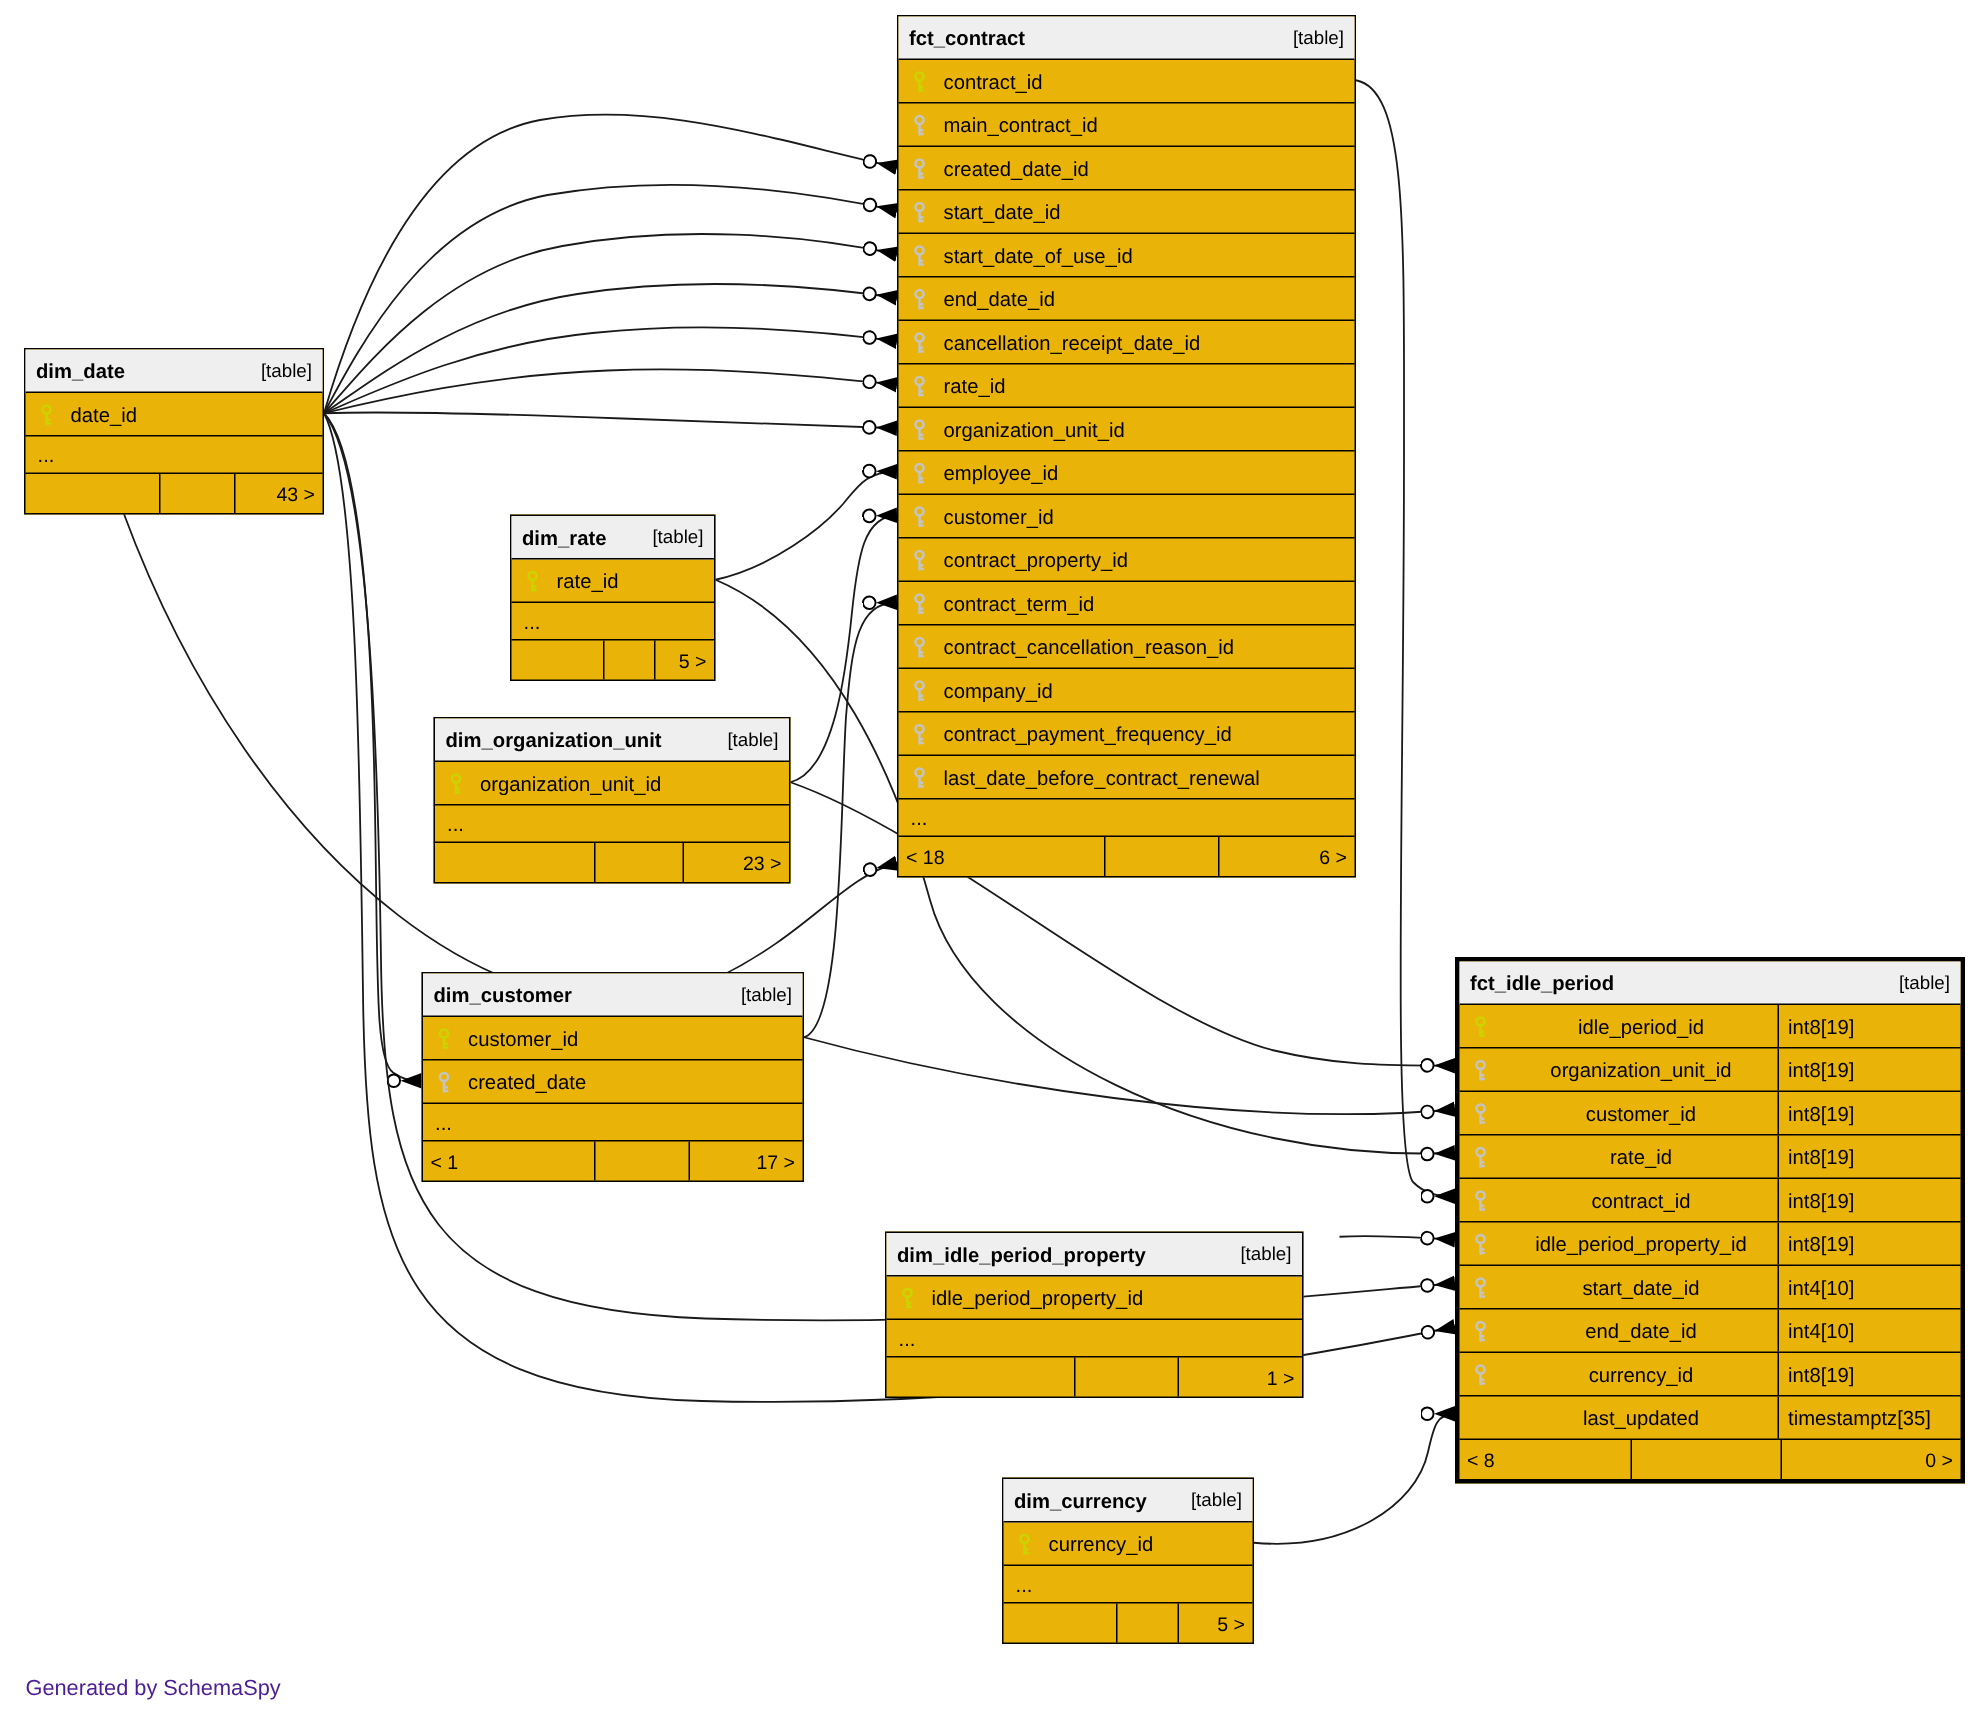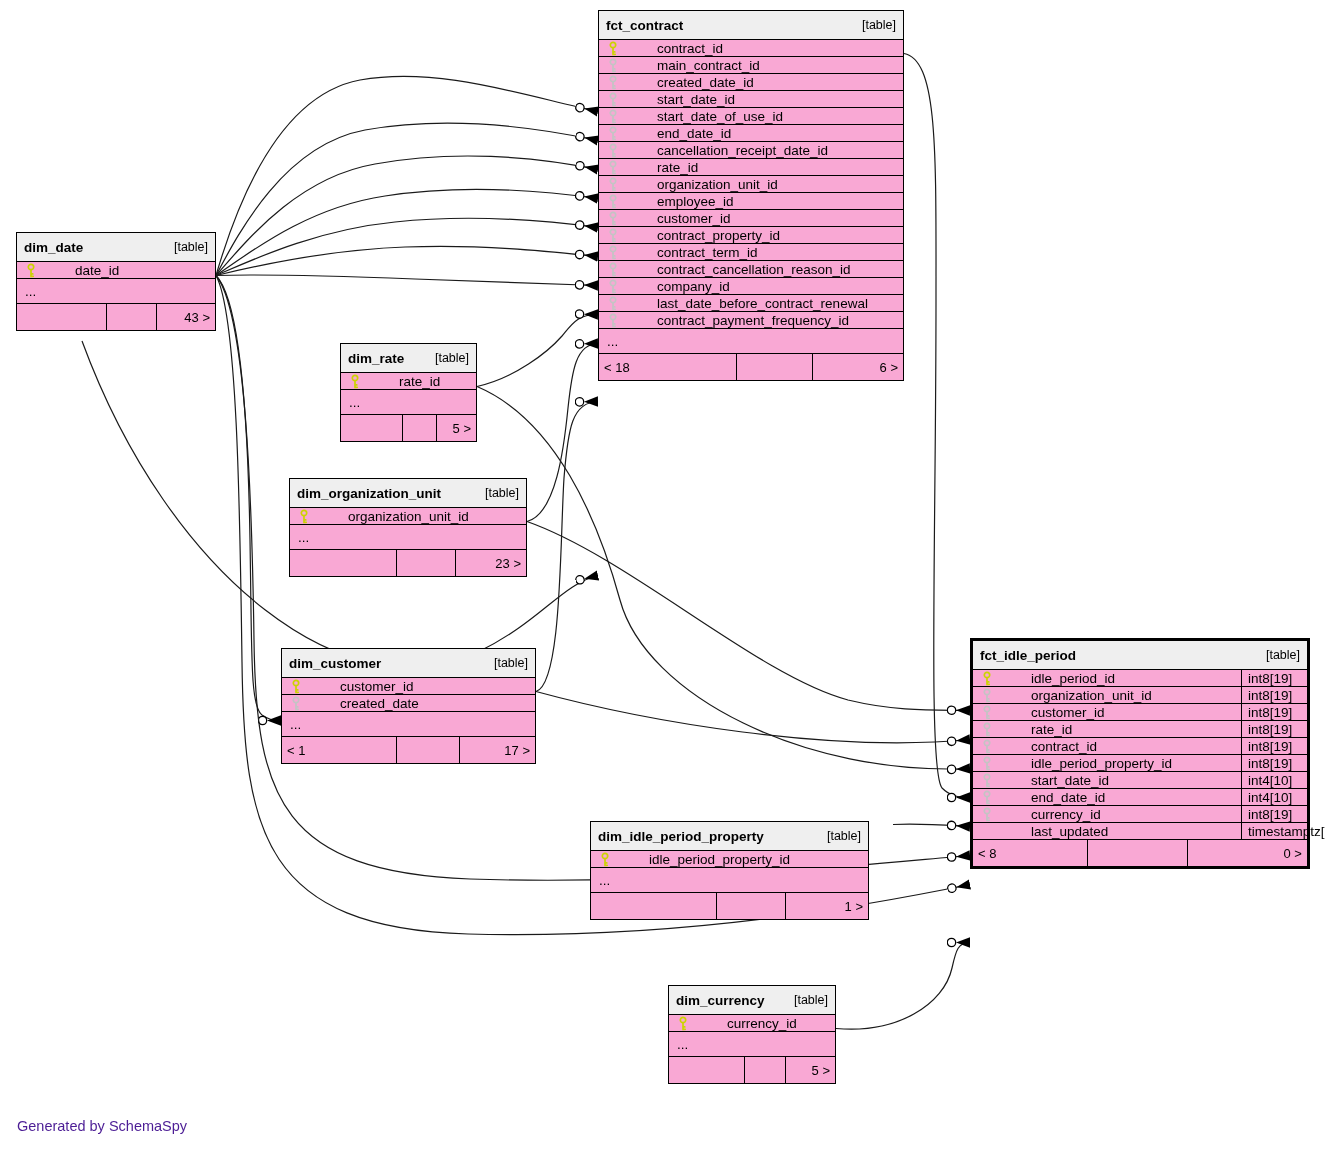--- a/index.html
+++ b/index.html
@@ -1,31 +1,31 @@
 <!DOCTYPE html>
 <html><head>
 <meta charset="utf-8">
 <style>
   html,body{margin:0;padding:0;background:#ffffff;}
   #canvas{
     position:relative;width:1325px;height:1149px;background:#ffffff;overflow:hidden;
     font-family:"Liberation Sans", sans-serif;color:#000;
   }
   #edges{position:absolute;left:0;top:0;pointer-events:none;}
-  .tbl{position:absolute;background:#f9a8d4;border:1px solid #000;box-sizing:border-box;}
+  .tbl{position:absolute;background:#eab308;border:1px solid #000;box-sizing:border-box;}
   .tbl-strong{border:3px solid #000;}
   .thead{
     height:29px;display:flex;align-items:center;justify-content:space-between;
     background:#efefef;border-bottom:1px solid #000;box-sizing:border-box;padding:0 7px;
   }
   .tname{font-weight:bold;font-size:13.5px;white-space:nowrap;}
   .ttag{font-size:12.5px;white-space:nowrap;}
   .trow{
-    height:17px;display:flex;align-items:center;box-sizing:border-box;
-    border-bottom:1px solid #000;padding:0 0 0 8px;font-size:13.5px;white-space:nowrap;gap:28px;
+    height:29px;display:flex;align-items:center;box-sizing:border-box;
+    border-bottom:1px solid #000;padding:0 0 0 8px;font-size:13.5px;white-space:nowrap;
   }
   .keyslot{width:22px;flex:0 0 22px;display:flex;align-items:center;}
   .cname{flex:1 1 auto;overflow:hidden;}
   .has-type .cname{flex:0 0 auto;}
   .ctype{
     flex:1 1 auto;align-self:stretch;display:flex;align-items:center;
     border-left:1px solid #000;padding-left:6px;box-sizing:border-box;
   }
   .erow{
     height:25px;display:flex;align-items:center;box-sizing:border-box;
@@ -354,39 +354,39 @@
           </span>
           <span class="cname">company_id</span>
         </div>
         <div class="trow">
           <span class="keyslot">
             <svg width="12" height="15" viewBox="0 0 12 15">
               <circle cx="6" cy="4" r="2.7" fill="none" stroke="#c4c4c4" stroke-width="1.7"></circle>
               <path d="M6,6.7 L6,13.6 M6,13.3 L8.2,13.3 M6,10.9 L7.8,10.9" fill="none" stroke="#c4c4c4" stroke-width="1.7" stroke-linecap="round"></path>
             </svg>
           </span>
+          <span class="cname">contract_payment_frequency_id</span>
+        </div>
+        <div class="trow">
+          <span class="keyslot">
+            <svg width="12" height="15" viewBox="0 0 12 15">
+              <circle cx="6" cy="4" r="2.7" fill="none" stroke="#c4c4c4" stroke-width="1.7"></circle>
+              <path d="M6,6.7 L6,13.6 M6,13.3 L8.2,13.3 M6,10.9 L7.8,10.9" fill="none" stroke="#c4c4c4" stroke-width="1.7" stroke-linecap="round"></path>
+            </svg>
+          </span>
           <span class="cname">last_date_before_contract_renewal</span>
         </div>
-        <div class="trow">
-          <span class="keyslot">
-            <svg width="12" height="15" viewBox="0 0 12 15">
-              <circle cx="6" cy="4" r="2.7" fill="none" stroke="#c4c4c4" stroke-width="1.7"></circle>
-              <path d="M6,6.7 L6,13.6 M6,13.3 L8.2,13.3 M6,10.9 L7.8,10.9" fill="none" stroke="#c4c4c4" stroke-width="1.7" stroke-linecap="round"></path>
-            </svg>
-          </span>
-          <span class="cname">contract_payment_frequency_id</span>
-        </div>
         <div class="erow">...</div>
         <div class="tfoot">
           <span class="fcell f-left">&lt; 18</span>
           <span class="fcell f-mid"></span>
           <span class="fcell f-right">6 &gt;</span>
         </div>
       </div>
-      <div class="tbl tbl-strong" style="left: 970px; top: 638px; width: 340px;">
+      <div class="tbl tbl-strong" style="left: 970px; top: 638px; width: 340px; text-align: center;">
         <div class="thead">
           <span class="tname">fct_idle_period</span>
           <span class="ttag">[table]</span>
         </div>
         <div class="trow has-type">
           <span class="keyslot">
             <svg width="12" height="15" viewBox="0 0 12 15">
               <circle cx="6" cy="4" r="2.7" fill="none" stroke="#ccd400" stroke-width="1.7"></circle>
               <path d="M6,6.7 L6,13.6 M6,13.3 L8.2,13.3 M6,10.9 L7.8,10.9" fill="none" stroke="#ccd400" stroke-width="1.7" stroke-linecap="round"></path>
             </svg>

